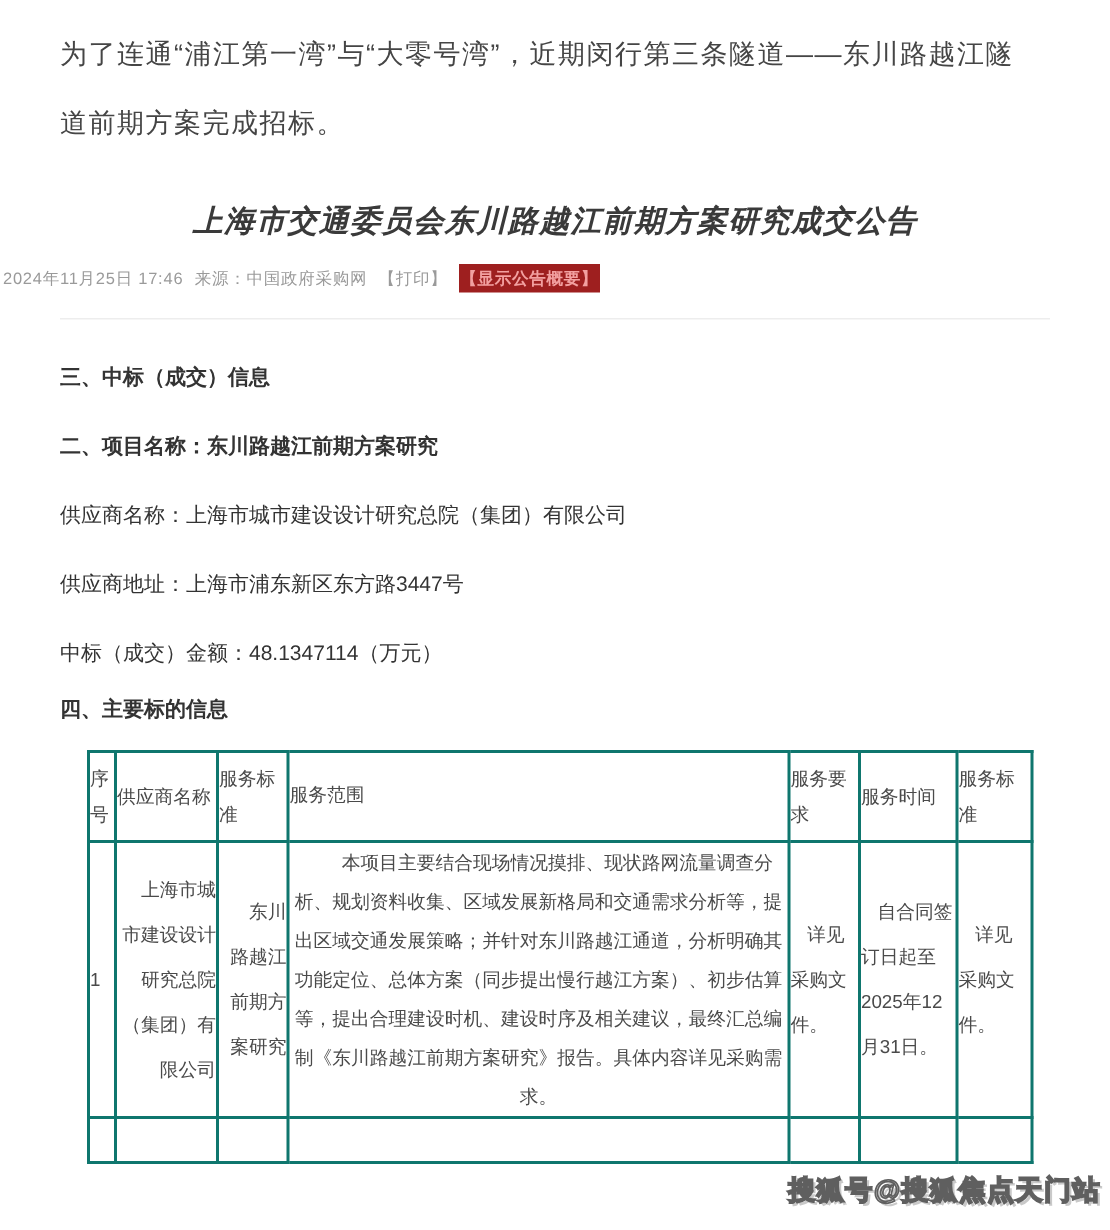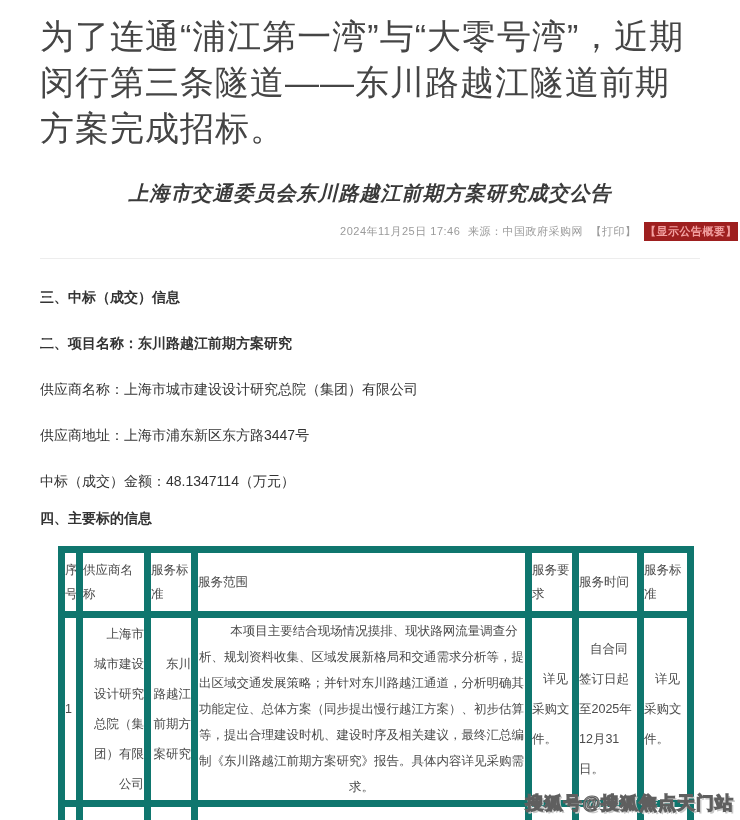--- a/index.html
+++ b/index.html
@@ -7,38 +7,38 @@
     width: 740px; height: 820px;
     background: #ffffff;
     font-family: "Liberation Sans", "DejaVu Sans", sans-serif;
     position: relative;
     overflow: hidden;
     color: #333;
   }
   .headline {
     margin: 0;
     padding: 13px 48px 0 40px;
-    font-size: 34px;
+    font-size: 18px;
     line-height: 46px;
     font-weight: 500;
     color: #454545;
     letter-spacing: 1px;
   }
   .doc-title {
     margin: 29px 20px 0;
     text-align: center;
     font-size: 20px;
     font-weight: 700;
     color: #3a3a3a;
     letter-spacing: 1px;
     font-style: italic;
   }
   .meta {
     margin-top: 15px;
-    text-align: right;
+    text-align: left;
     font-size: 11px;
     color: #9a9a9a;
     letter-spacing: 0.5px;
   }
   .meta span { margin: 0 2px; }
   .meta .print { cursor: pointer; }
   .badge {
     display: inline-block;
     background: #9e1f1f;
     color: #f2a0a0;
@@ -64,34 +64,34 @@
   table.award {
     border-collapse: collapse;
     table-layout: fixed;
     width: 630px;
     margin: 20px 0 0 18px;
     font-size: 12.5px;
     color: #4a4a4a;
     border: 2px solid #404040;
   }
   table.award th, table.award td {
-    border: 7px solid #0f766e;
+    border: 2px solid #0f766e;
     font-weight: 400;
     vertical-align: middle;
     padding: 0;
     overflow: hidden;
   }
   thead th {
     height: 58px;
     line-height: 24px;
     text-align: left;
     padding: 0 3px;
   }
   th.c-no    { padding: 0 1px; }
-  th.c-scope { padding-left: 10px; }
+  th.c-scope { padding-left: 10px; font-family: Liberation Mono, monospace; }
   th.c-req   { padding: 0 7px; }
   th.c-time  { padding: 0 8px; }
   th.c-std   { padding: 0 8px; }
   td.cell-no {
     text-align: left;
     padding-left: 2px;
   }
   td.cell-supplier, td.cell-service {
     text-align: right;
     text-indent: 12px;
@@ -113,21 +113,21 @@
   td.cell-time {
     text-align: left;
     text-indent: 11px;
     line-height: 30px;
     padding: 0 5px;
   }
   tr.empty-row td { height: 28px; }
   .watermark {
     position: absolute;
     right: 6px;
-    bottom: 5px;
+    bottom: 15px;
     font-size: 18px;
     font-weight: 700;
     letter-spacing: 1px;
     white-space: nowrap;
     color: #ffffff;
     -webkit-text-stroke: 1.2px #5f5f5f;
     text-shadow: 2px 2px 0 #c9c9c9;
   }
 </style>
 </head>

